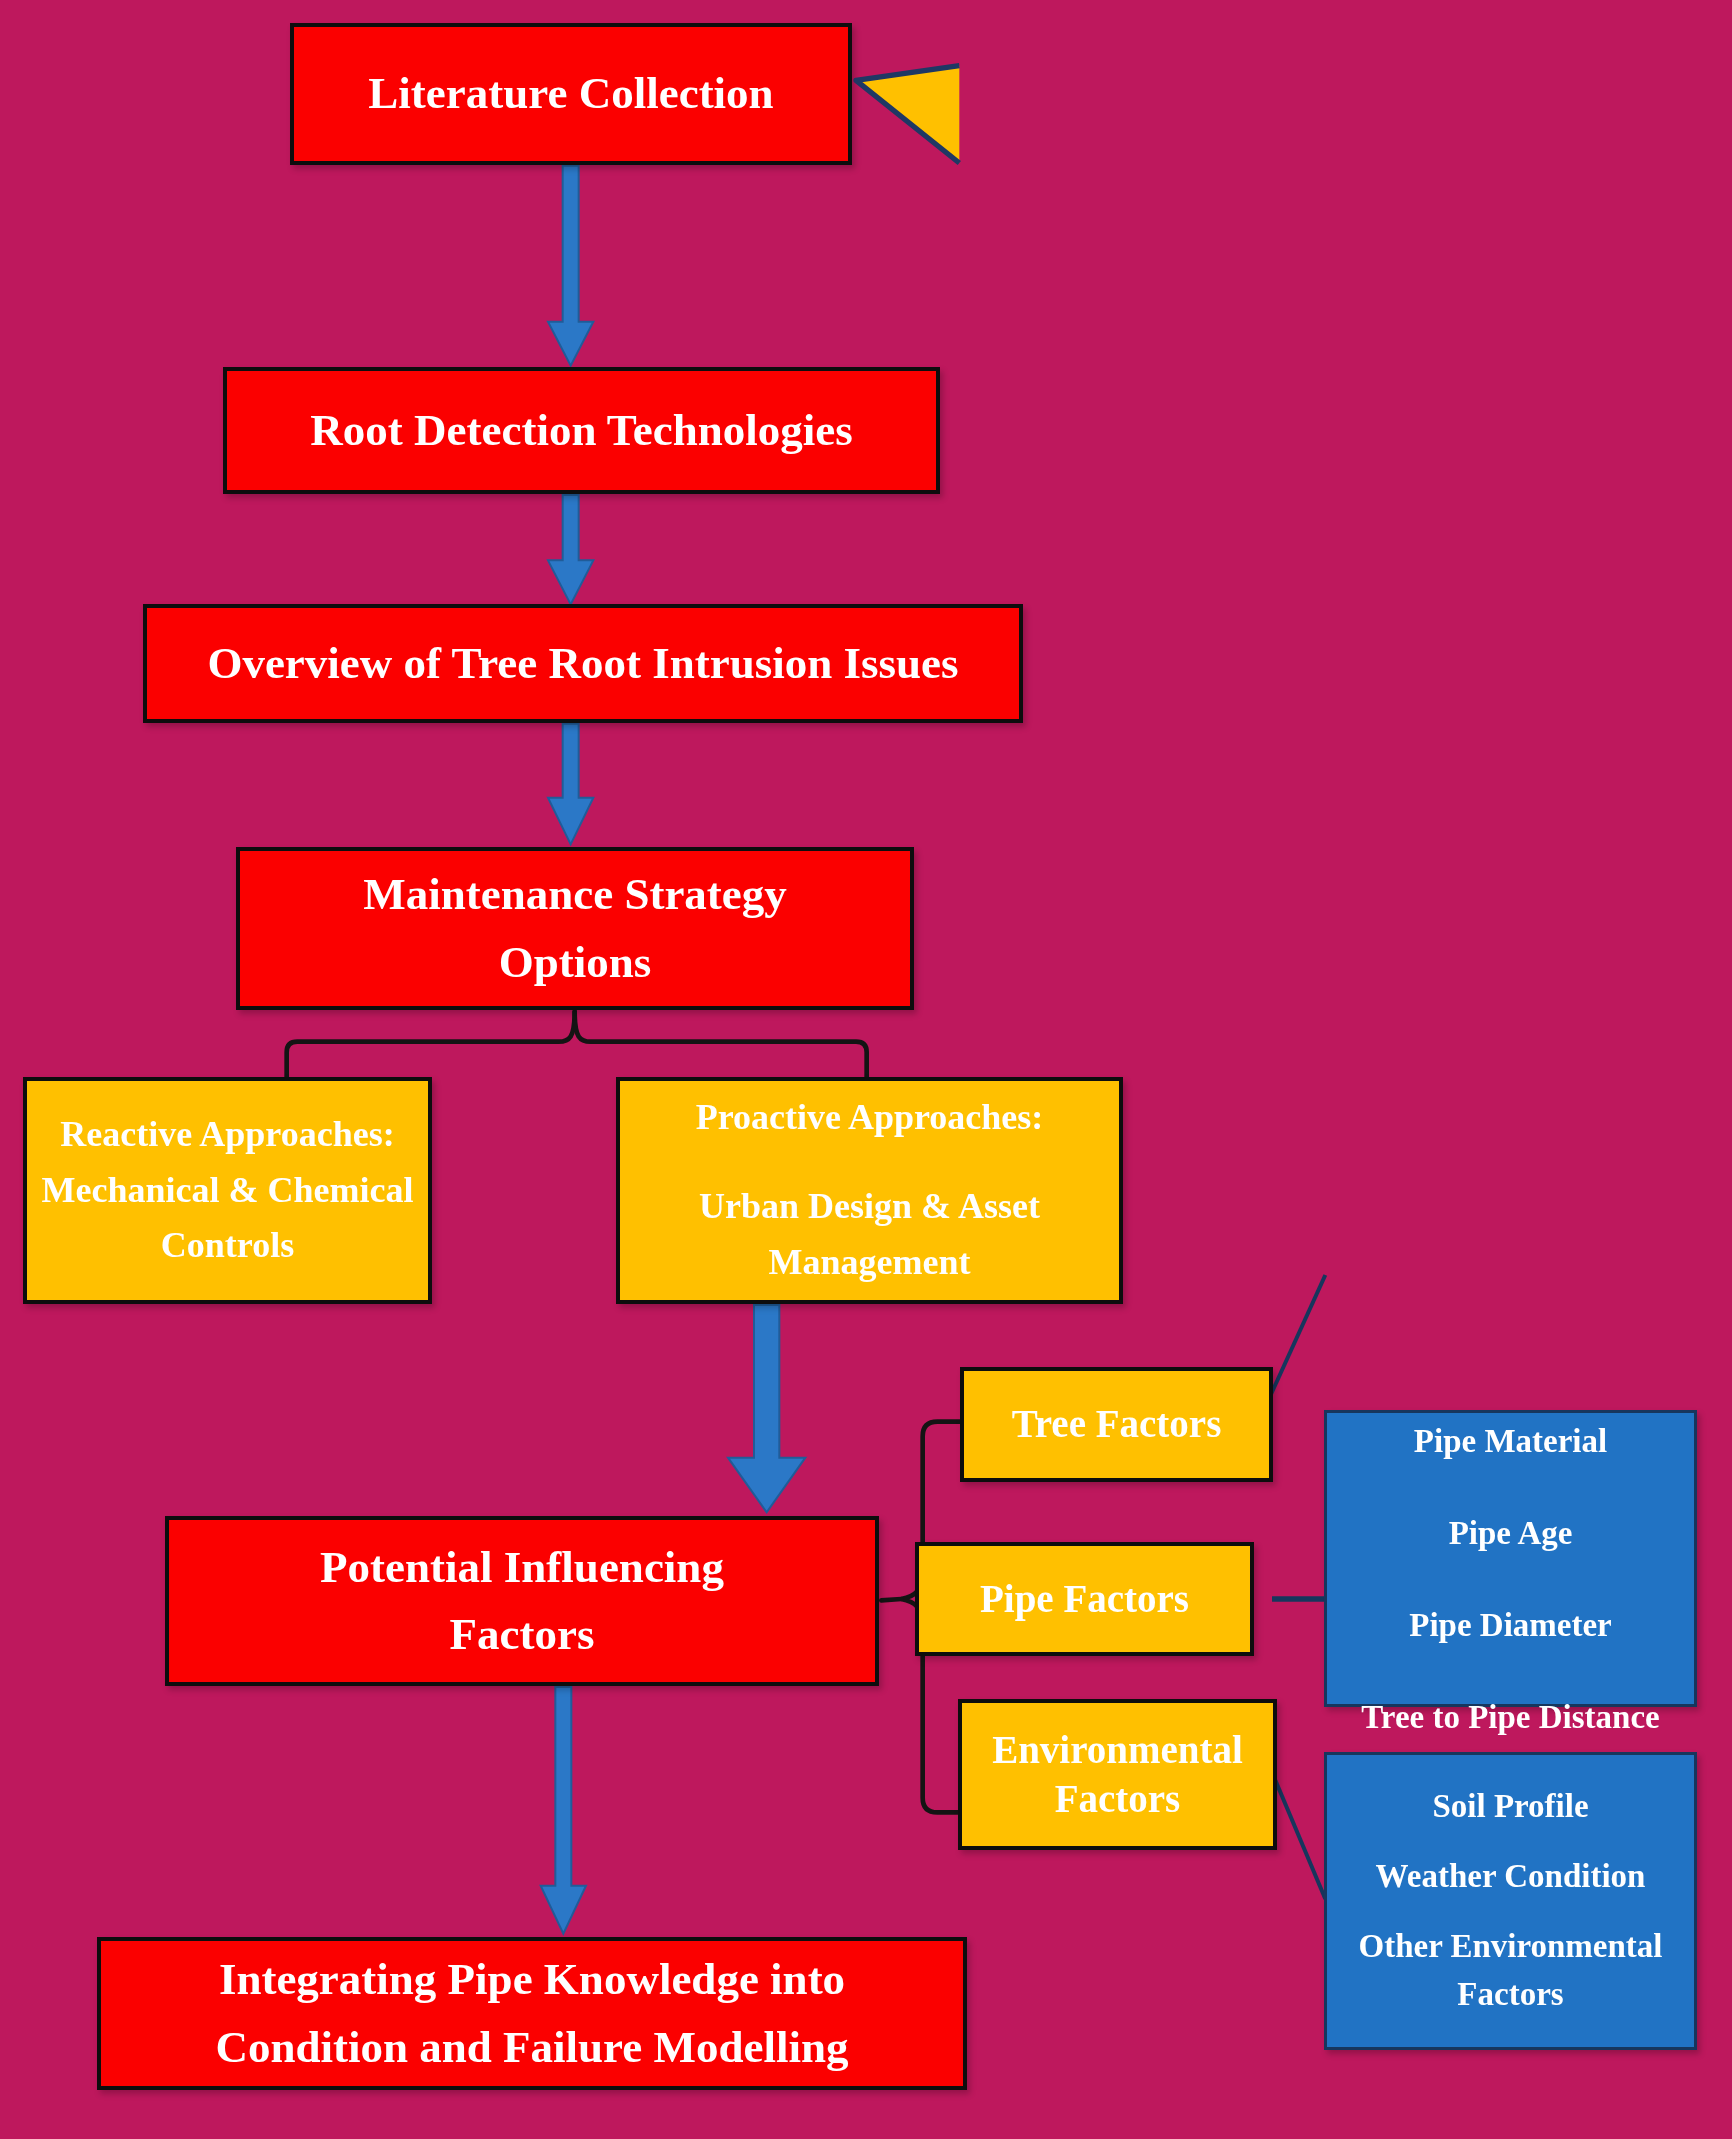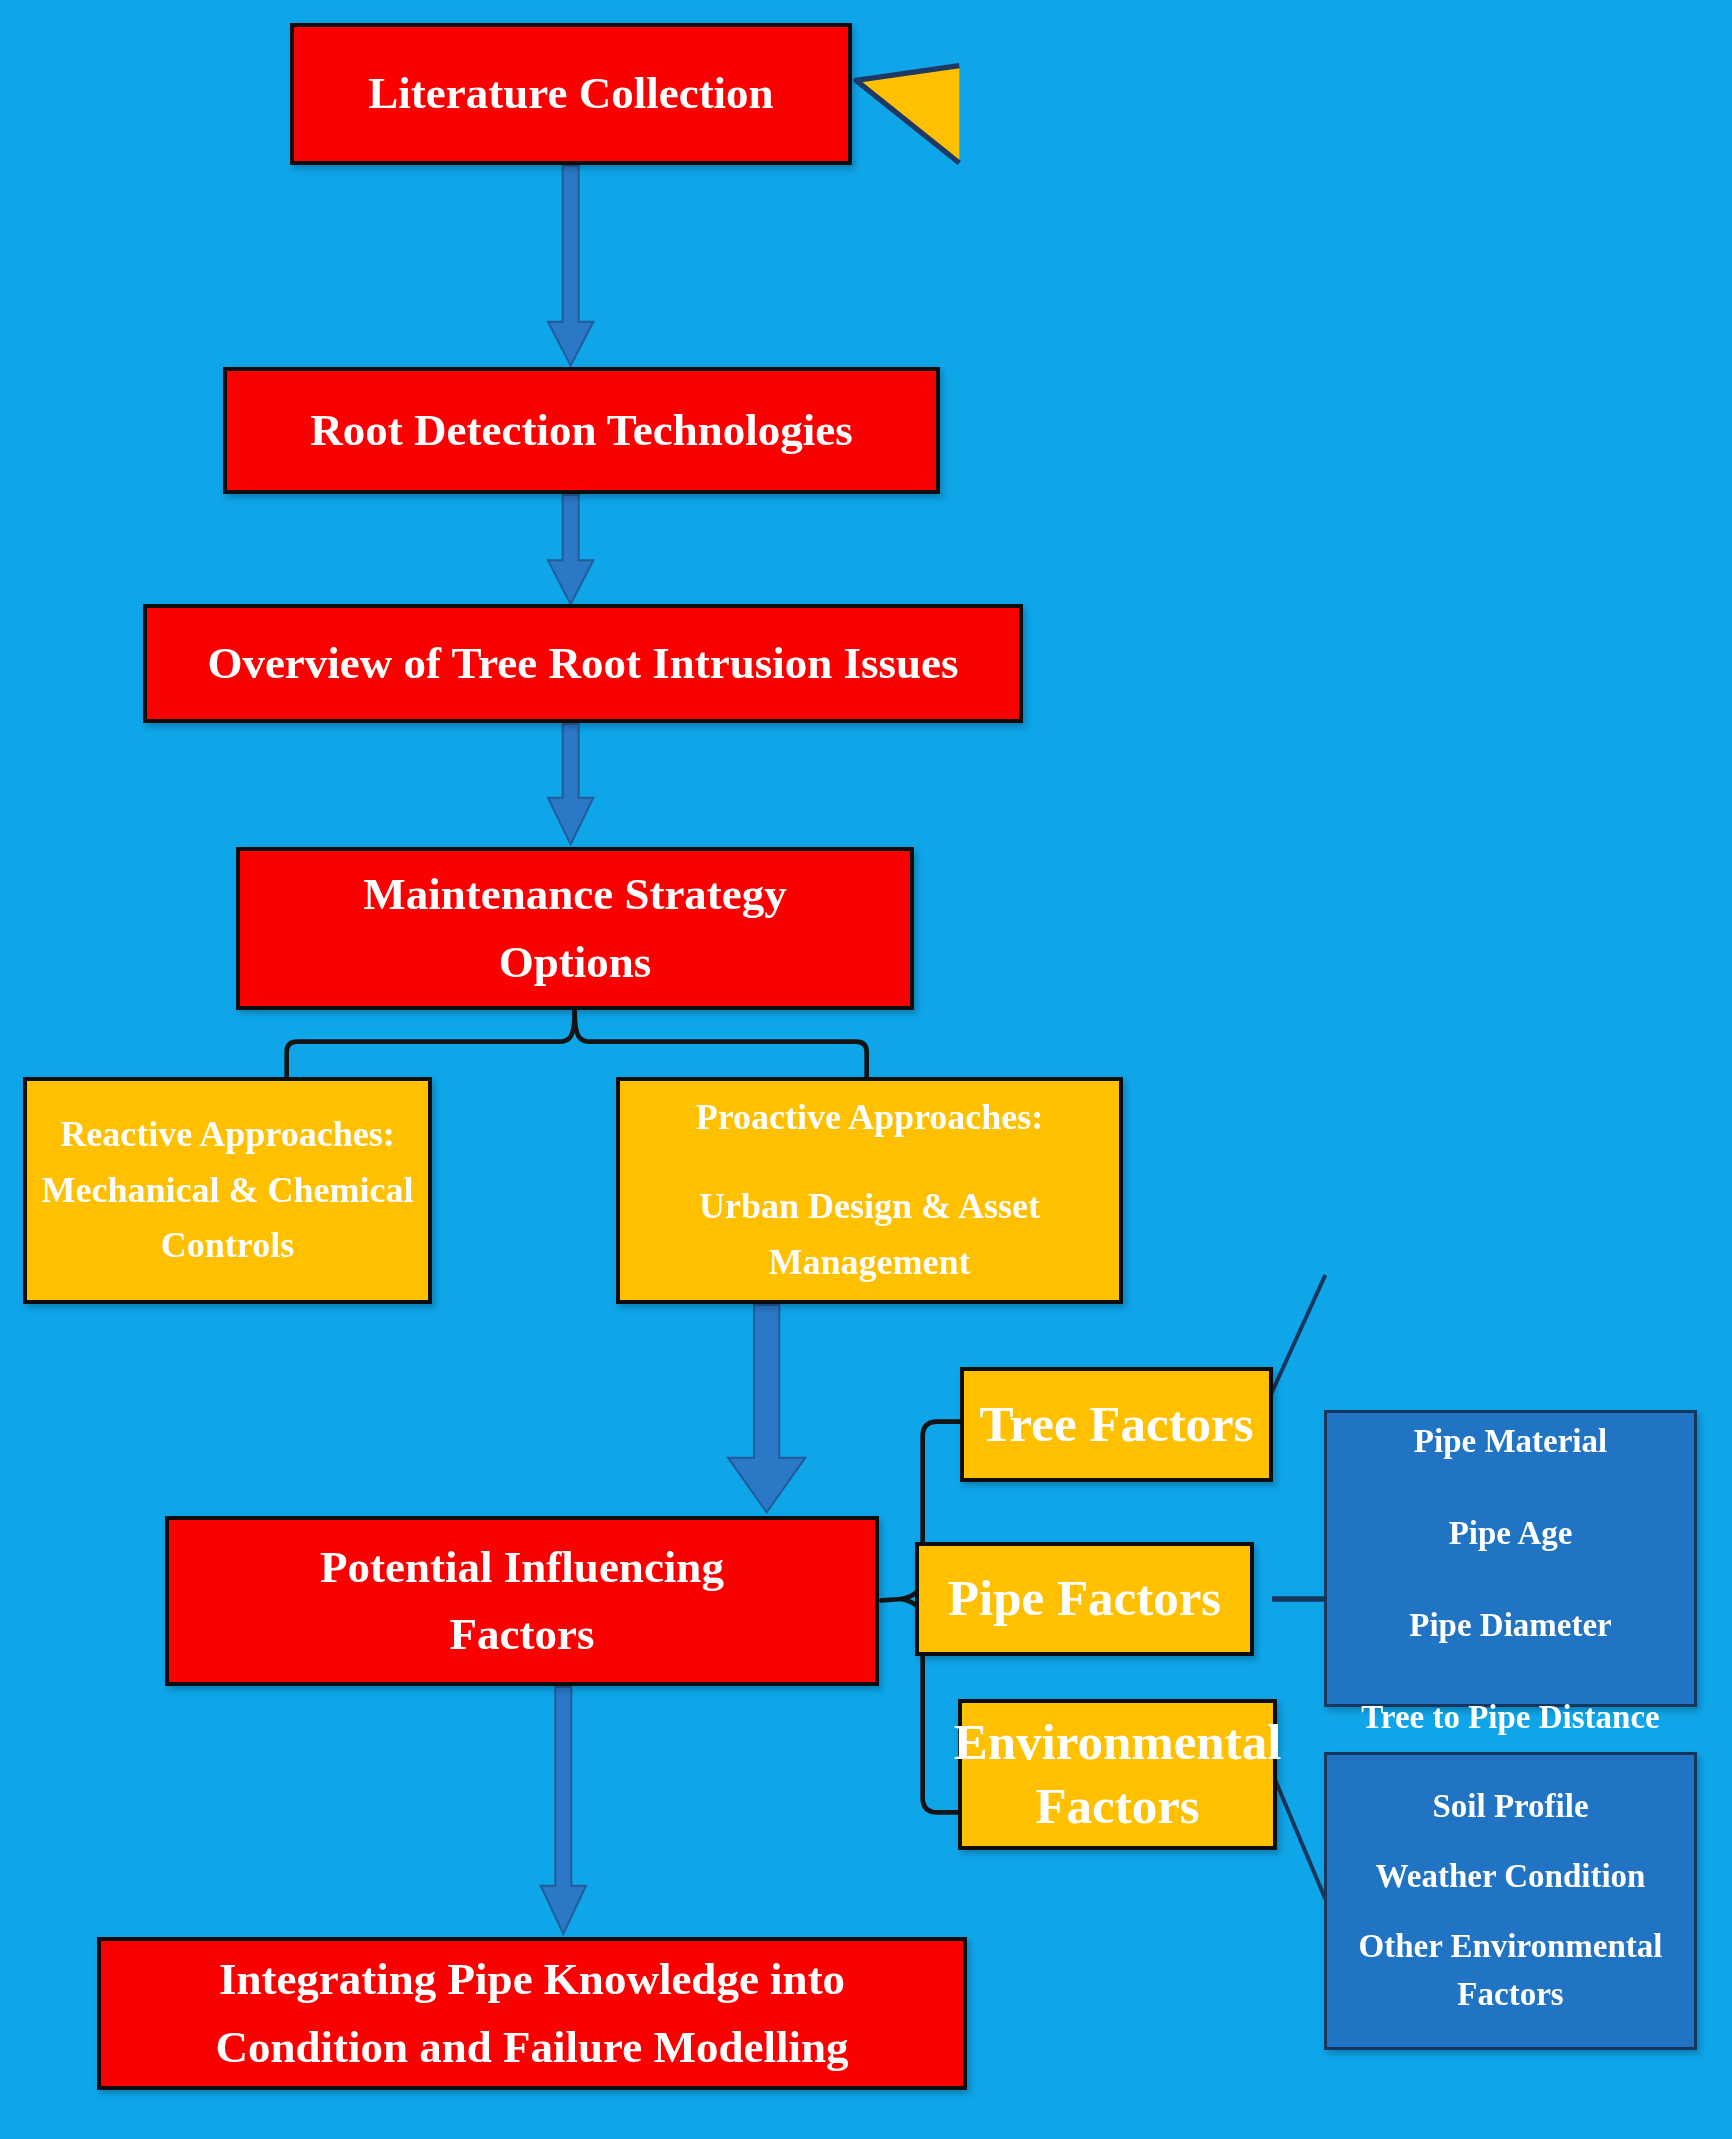--- a/index.html
+++ b/index.html
@@ -1,19 +1,19 @@
 <!DOCTYPE html>
 <html style="font-size:10.7px"><head>
 <meta charset="utf-8">
 <style>
   html,body{margin:0;padding:0;background:#ffffff;}
   #canvas{
     position:relative;
     width:1732px;height:2140px;
-    background:#0ea5e9;
+    background:#be185d;
     overflow:hidden;
     font-family:"Liberation Serif","DejaVu Serif",serif;
     font-weight:bold;
     color:#ffffff;
   }
   svg.layer{position:absolute;left:0;top:0;width:1732px;height:2140px;}
   #wires{z-index:0;}
   #overlay{z-index:5;pointer-events:none;}
   .box{
     position:absolute;
@@ -21,21 +21,21 @@
     text-align:center;
     box-sizing:border-box;
     z-index:2;
     box-shadow:3.3px 4px 6px rgba(0,0,0,0.22);
   }
   .red{background:#FB0000;border:4.7px solid #0d0d0d;}
   .gold{background:#FFC000;border:4.7px solid #0d0d0d;}
   .blue{background:#2173C4;border:3.3px solid #17365D;}
   .callout{background:#FFC000;border:5.3px solid #1F3864;}
   .t68{font-size:45px;line-height:1.5;}
-  .t58{font-size:51px;line-height:1.25;}
+  .t58{font-size:39px;line-height:1.25;}
   .t54{font-size:36px;line-height:1.55;}
   .t52{font-size:35px;line-height:1.46;}
   .t50{font-size:33px;line-height:1.45;}
   .line{display:block;}
 
   .b-lit{left:290px;top:23px;width:562px;height:142px;}
   .b-callout{
     left:952px;top:23px;width:600px;height:303px;
     align-items:flex-start;justify-content:flex-start;
     text-align:left;padding:31px 23px 0 37px;

